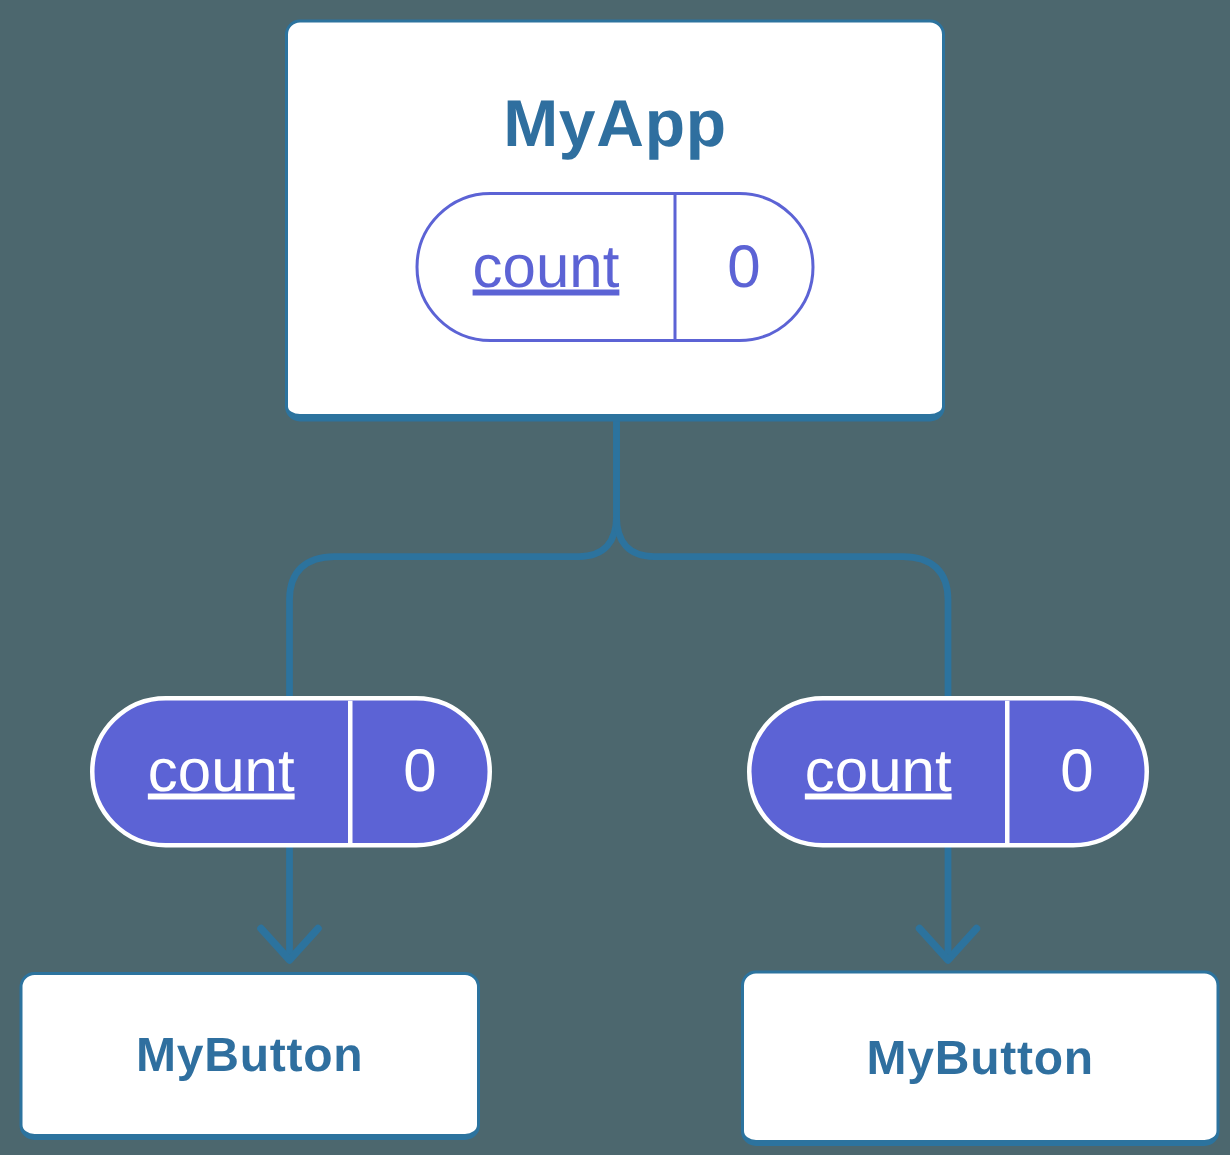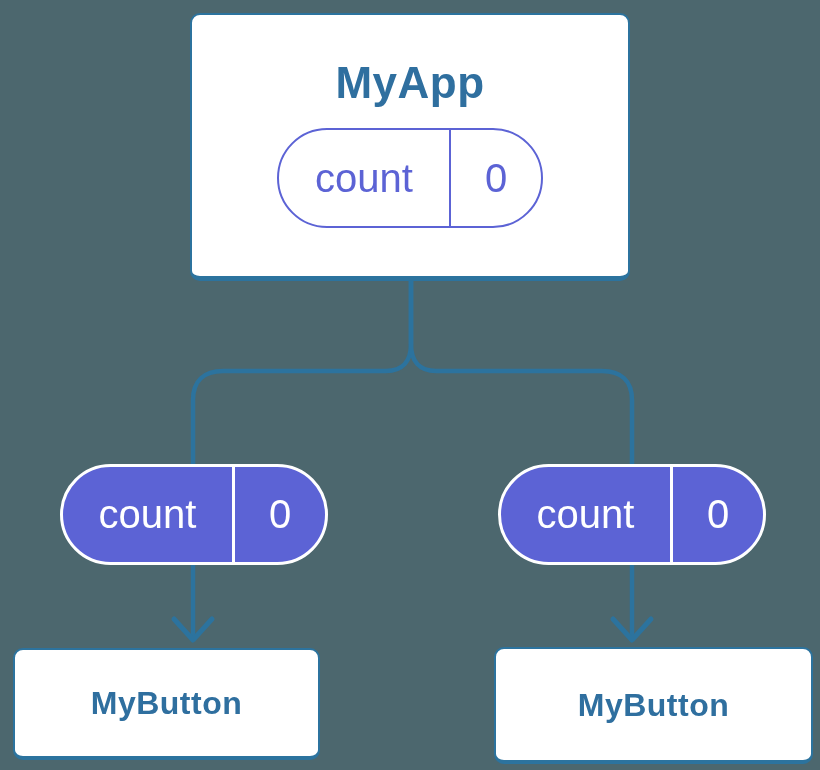--- a/index.html
+++ b/index.html
@@ -59,21 +59,21 @@
     border-radius: 60px;
     overflow: hidden;
     z-index: 3;
   }
   .pill .seg {
     display: flex;
     align-items: center;
     justify-content: center;
     font-size: 40px;
   }
-  .pill .seg-name { flex: 1 1 auto; }
+  .pill .seg-name { flex: 1 1 auto; text-decoration: underline; }
 
   .pill-outline {
     width: 266px; height: 100px;
     margin: 22px auto 0 auto;
     background: var(--node-bg);
     border: 2px solid var(--purple);
     color: var(--purple);
   }
   .pill-outline .seg-value { width: 92px; border-left: 2px solid var(--purple); }
 

